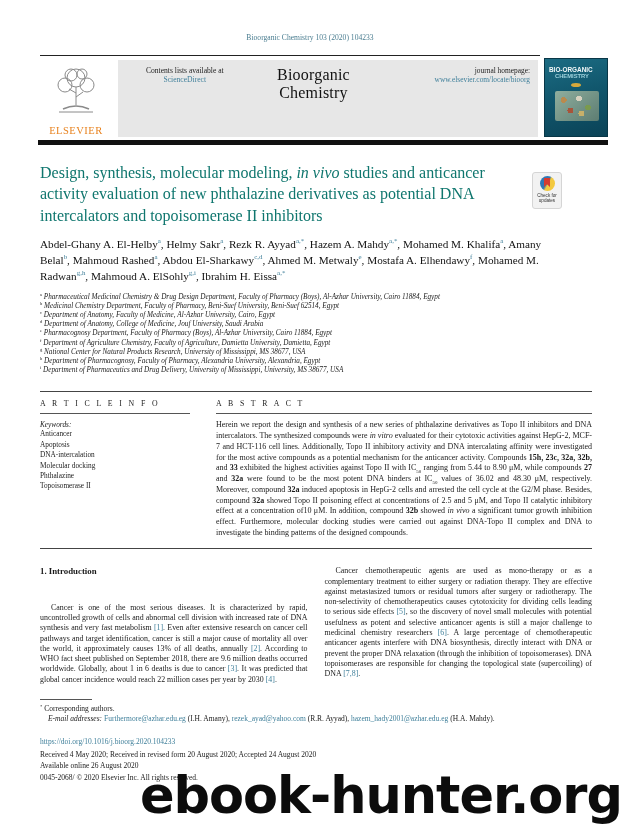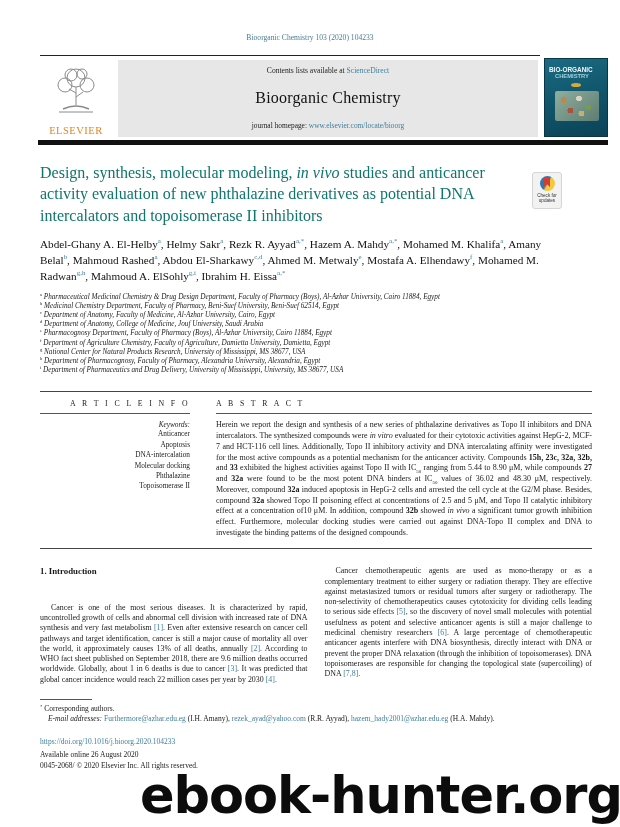--- a/index.html
+++ b/index.html
@@ -10,24 +10,24 @@
   .i{font-style:italic;}
   .sup{vertical-align:super;font-size:0.62em;line-height:0;}
   .sub{vertical-align:sub;font-size:0.62em;line-height:0;}
 
   .journal-ref{margin-top:33px;text-align:center;font-size:7.6px;color:#4a7d90;}
 
   .head-rule{border-top:1px solid #222;margin:13px 80px 0 40px;}
   .header-row{display:flex;margin:2px 12px 0 38px;align-items:stretch;}
   .elsevier-box{width:76px;display:flex;flex-direction:column;align-items:center;justify-content:flex-end;padding:2px 0 1px 0;}
   .elsevier-label{font-size:10.5px;color:#e8821e;letter-spacing:0.5px;font-family:"Liberation Serif",serif;margin-top:8px;}
-  .graybox{flex:1;background:#e7e7e7;margin:2px 6px 0 4px;padding:6px 8px 7px 8px;text-align:center;display:flex;flex-direction:column;justify-content:space-between;}
+  .graybox{flex:1;background:#e7e7e7;margin:2px 6px 0 4px;padding:6px 8px 7px 8px;text-align:center;display:flex;justify-content:space-between;}
   .contents-line{font-size:7.6px;color:#222;}
   .journal-title{font-size:16px;color:#111;letter-spacing:0.2px;}
-  .homepage-line{font-size:7.4px;color:#222;}
+  .homepage-line{font-size:7.4px;color:#222;text-align:right;}
   .cover{width:64px;height:79px;background:linear-gradient(165deg,#1c6c83 0%,#11576d 45%,#0b4357 100%);
          border:1px solid #093747;box-sizing:border-box;padding:3px 4px;position:relative;}
   .cover-title1{color:#f2f8f9;font-family:"Liberation Sans",sans-serif;font-weight:bold;font-size:6.4px;line-height:1.1;margin-top:4px;}
   .cover-title2{color:#9ed2dd;font-family:"Liberation Sans",sans-serif;font-weight:bold;font-size:5.8px;line-height:1.1;margin-left:6px;}
   .cover-art{position:absolute;left:10px;top:32px;width:44px;height:30px;border-radius:2px;
      background:
        radial-gradient(circle at 20% 30%, #b98a4e 0 3px, transparent 3px),
        radial-gradient(circle at 55% 25%, #d8d2c0 0 3px, transparent 3px),
        radial-gradient(circle at 75% 55%, #7a9a4e 0 3px, transparent 3px),
        radial-gradient(circle at 35% 65%, #a8543a 0 3px, transparent 3px),
@@ -44,21 +44,21 @@
      clip-path:polygon(0 0,100% 0,100% 100%,50% 70%,0 100%);}
   .check-label{font-family:"Liberation Sans",sans-serif;font-size:4.6px;color:#333;text-align:center;line-height:1.15;margin-top:2px;}
 
   .authors{margin:11px 40px 0 40px;width:512px;font-size:11.2px;line-height:1.42;color:#111;}
   .authors .sup{color:#41809b;}
   .affiliations{margin:8px 40px 0 40px;font-size:7.2px;line-height:1.28;color:#222;}
   .affiliations .aff-text{font-style:italic;}
   .affiliations .sup{color:#222;}
 
   .info-section{margin:16px 28px 0 40px;border-top:1.2px solid #444;padding-top:7px;display:flex;}
-  .info-col{width:150px;margin-right:26px;flex-shrink:0;text-align:right;}
+  .info-col{width:150px;margin-right:26px;flex-shrink:0;}
   .abs-col{flex:1;}
   .sec-head{font-size:7.8px;letter-spacing:2.4px;color:#222;}
   .head-underline{border-top:0.8px solid #555;margin-top:5px;margin-bottom:6px;}
   .kw-label{font-size:7.3px;font-style:italic;color:#222;}
   .kw-item{font-size:7.3px;line-height:1.42;color:#222;}
   .abstract-text{font-size:8px;line-height:1.34;text-align:justify;color:#1a1a1a;}
   .section-bottom-rule{border-top:1.2px solid #444;margin:10px 28px 0 40px;}
 
   .intro{margin:17px 28px 0 40px;display:flex;gap:17px;}
   .intro-col{flex:1;font-size:7.9px;line-height:1.3;text-align:justify;color:#1a1a1a;}
@@ -177,19 +177,20 @@
   </div>
 
   <div class="footnote">
     <div class="fn-rule"></div>
     <div class="fn-line"><span class="sup">*</span><span> Corresponding authors.</span></div>
     <div class="fn-emails"><span class="i">E-mail addresses: </span><span class="lnk">Furthermore@azhar.edu.eg</span><span> (I.H. Amany), </span><span class="lnk">rezek_ayad@yahoo.com</span><span> (R.R. Ayyad), </span><span class="lnk">hazem_hady2001@azhar.edu.eg</span><span> (H.A. Mahdy).</span></div>
   </div>
 
   <div class="footer-block">
     <div class="doi-line">https://doi.org/10.1016/j.bioorg.2020.104233</div>
+    <div>Received 4 May 2020; Received in revised form 20 August 2020; Accepted 24 August 2020</div>
     <div>Available online 26 August 2020</div>
     <div>0045-2068/ © 2020 Elsevier Inc. All rights reserved.</div>
   </div>
 
   <div class="watermark">ebook-hunter.org</div>
 
 </div>
 
 </body></html>

